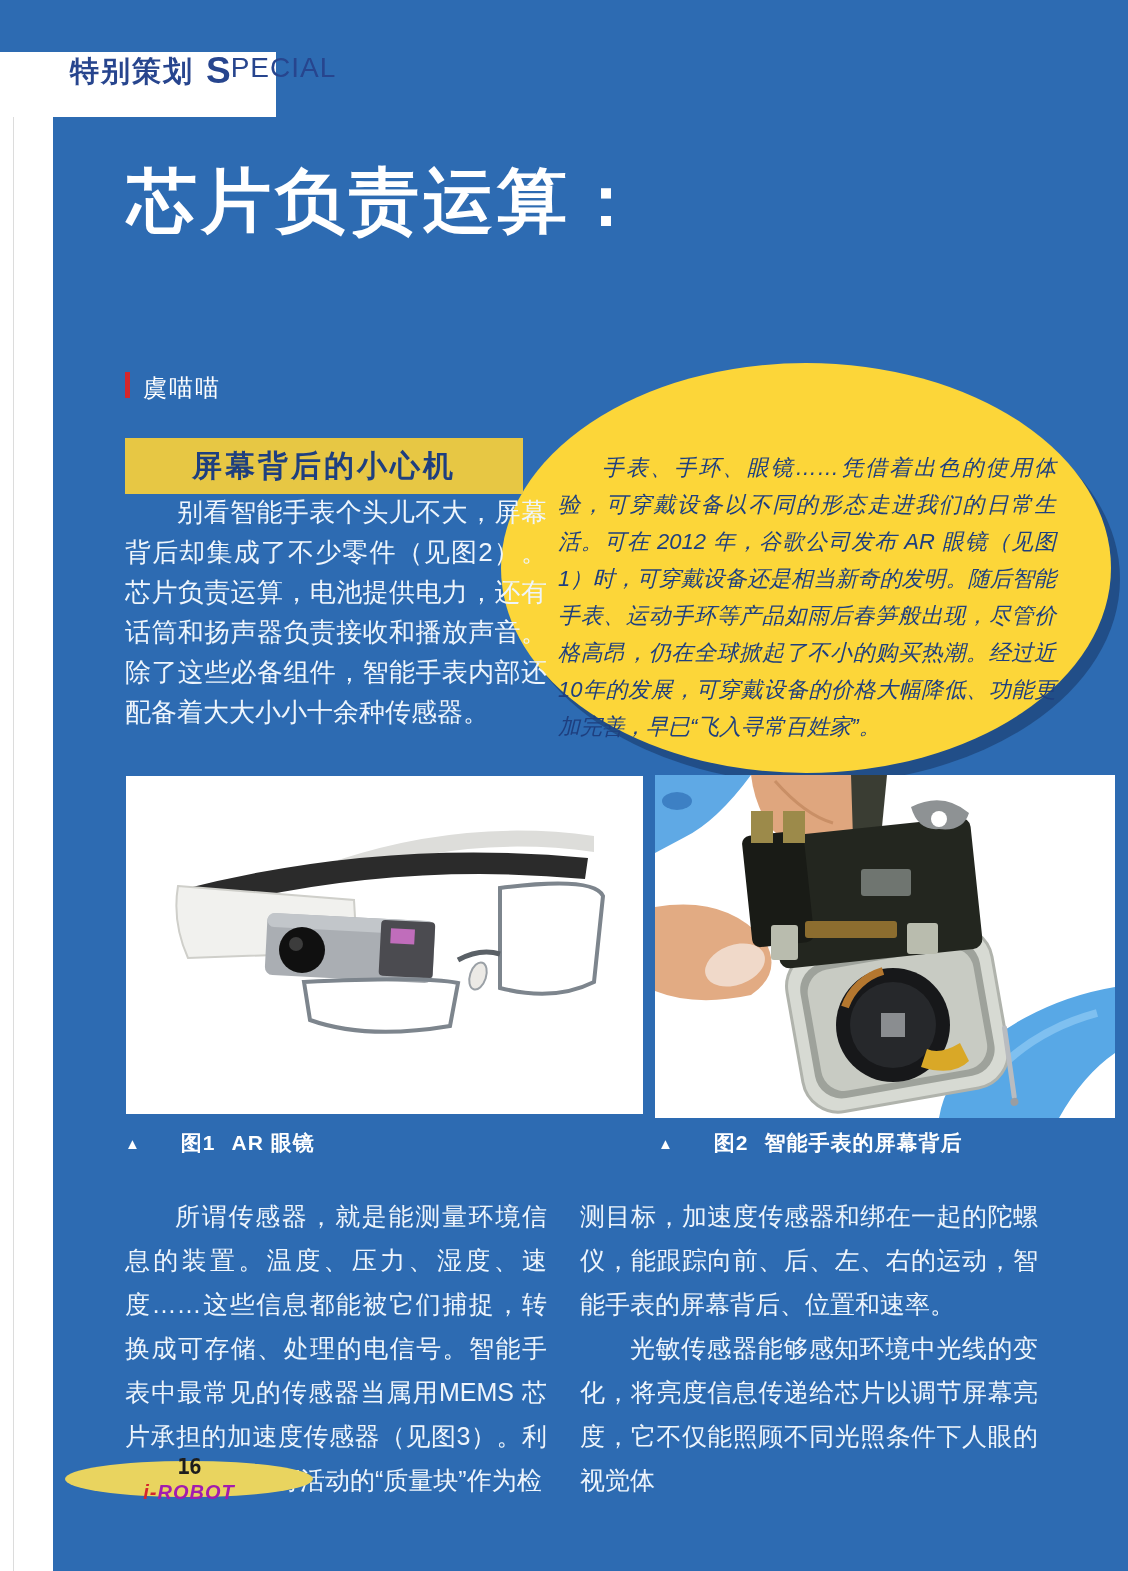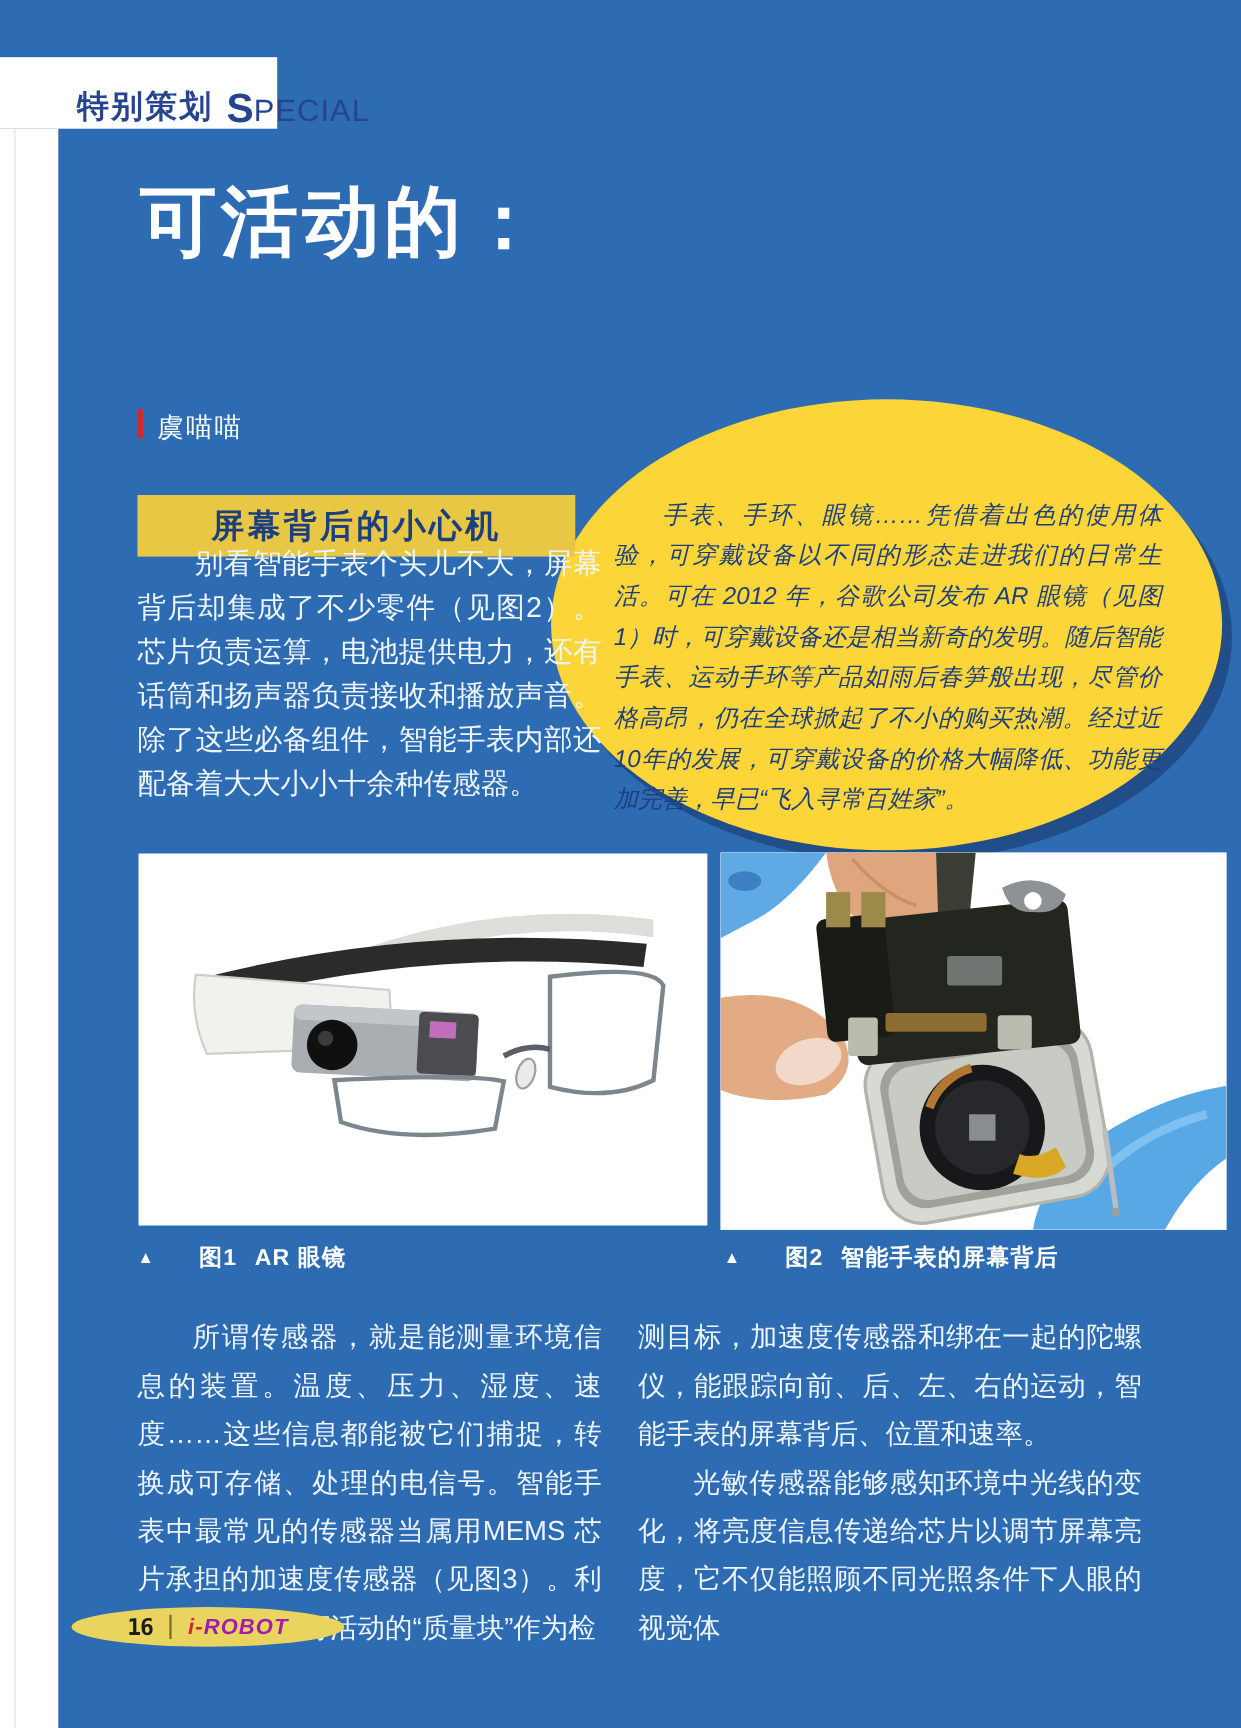--- a/index.html
+++ b/index.html
@@ -3,22 +3,22 @@
 <meta charset="utf-8">
 <style>
   html,body{margin:0;padding:0;}
   body{
     width:1128px;height:1571px;position:relative;overflow:hidden;
     background:#2d6bb2;
     font-family:"Liberation Sans","DejaVu Sans",sans-serif;
   }
   
   .header-band{
-    position:absolute;left:0;top:52px;width:252px;height:65px;background:#ffffff;
-    display:flex;align-items:flex-end;padding-left:70px;box-sizing:border-box;
+    position:absolute;left:0;top:52px;width:276px;height:65px;background:#ffffff;
+    display:flex;align-items:flex-start;padding-left:70px;box-sizing:border-box;
     color:#27458e;white-space:nowrap;
   }
   .header-cn{font-size:29px;font-weight:bold;letter-spacing:2px;}
   .header-s{font-size:37px;font-weight:bold;margin-left:12px;line-height:1;}
   .header-rest{font-size:28px;font-weight:500;letter-spacing:1px;}
   .left-margin{position:absolute;left:0;top:117px;width:53px;height:1454px;background:#ffffff;}
   .fold-line{position:absolute;left:13px;top:0;width:1px;height:100%;background:#dcdcdc;}
 
   
   .title{
@@ -38,21 +38,21 @@
   .callout-text{
     position:absolute;left:57px;top:86px;width:498px;
     color:#1e3f7f;font-style:italic;font-weight:500;
     font-size:22px;line-height:37px;text-align:justify;text-indent:2em;
   }
 
   
   .section-bar{
     position:absolute;left:125px;top:438px;width:398px;height:56px;background:#e7c744;
     display:flex;align-items:center;justify-content:center;
-    color:#1e3f7f;font-size:30px;font-weight:bold;letter-spacing:3px;margin-top:12px;
+    color:#1e3f7f;font-size:30px;font-weight:bold;letter-spacing:3px;
   }
   .intro{
     position:absolute;left:125px;top:492px;width:422px;
     color:#eef5fc;font-size:26px;line-height:40px;
     text-align:justify;text-indent:2em;
   }
 
   
   .figure{position:absolute;background:#ffffff;}
   .figure1{left:126px;top:776px;width:517px;height:338px;}
@@ -74,21 +74,21 @@
   }
   .col p{margin:0;}
   .col p.indent{text-indent:2em;}
   .col-left{left:125px;width:422px;}
   .col-right{left:580px;width:458px;}
 
   
   .footer-ellipse{
     position:absolute;left:65px;top:1461px;width:248px;height:36px;
     background:#e9d45f;border-radius:50%;
-    display:flex;align-items:center;justify-content:center;gap:15px;
+    display:flex;align-items:center;justify-content:center;gap:1px;flex-direction:column;
   }
   .page-num{
     color:#1d1d1d;font-size:21px;font-weight:bold;
     font-family:"DejaVu Sans Mono",monospace;letter-spacing:-1px;
   }
   .footer-divider{width:2px;height:22px;background:#7a6d28;}
   .logo{font-style:italic;font-weight:900;font-size:20px;letter-spacing:1px;white-space:nowrap;}
   .logo-i{color:#d4262c;}
   .logo-rest{color:#a21caf;}
 </style>
@@ -99,21 +99,21 @@
   <div class="fold-line"></div>
 </div>
 
 <div class="header-band">
   <span class="header-cn">特别策划</span>
   <span class="header-s">S</span>
   <span class="header-rest">PECIAL</span>
 </div>
 
 <div class="title">
-  <div>可活动的：</div>
+  <div>芯片负责运算：</div>
 </div>
 
 <div class="author">
   <span class="author-bar"></span>
   <span class="author-name">虞喵喵</span>
 </div>
 
 <div class="callout">
   <div class="callout-text">手表、手环、眼镜……凭借着出色的使用体验，可穿戴设备以不同的形态走进我们的日常生活。可在 2012 年，谷歌公司发布 AR 眼镜（见图1）时，可穿戴设备还是相当新奇的发明。随后智能手表、运动手环等产品如雨后春笋般出现，尽管价格高昂，仍在全球掀起了不小的购买热潮。经过近10年的发展，可穿戴设备的价格大幅降低、功能更加完善，早已“飞入寻常百姓家”。</div>
 </div>

